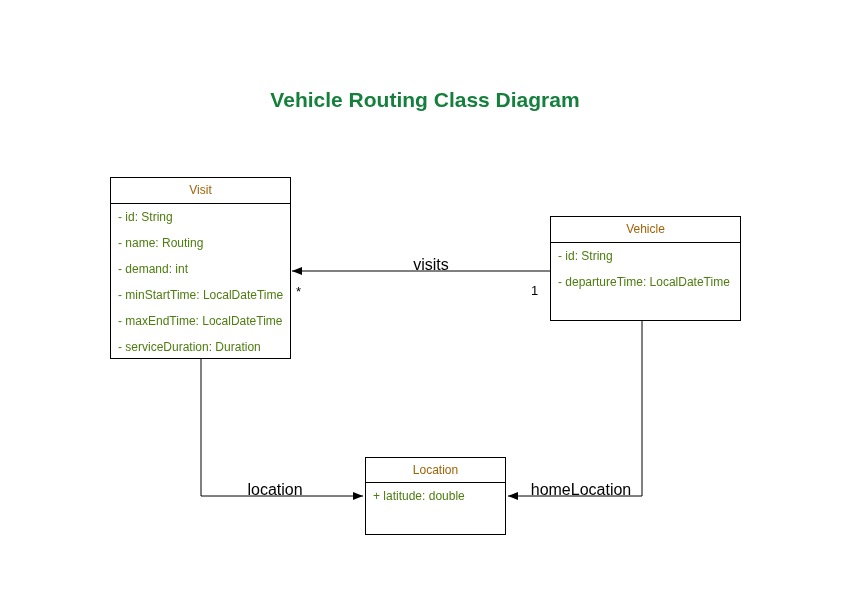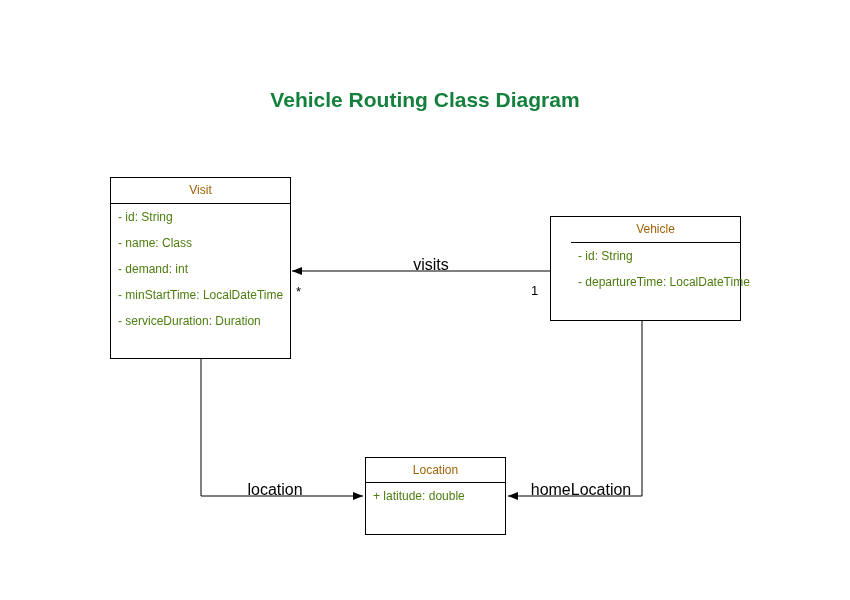--- a/index.html
+++ b/index.html
@@ -45,21 +45,21 @@
   }
   .uml-attr {
     font-size: 12px;
     height: 26px;
     line-height: 26px;
     padding-left: 7px;
     white-space: nowrap;
     color: #4d7c0f;
   }
   .class-visit    { left: 110px; top: 177px; width: 181px; height: 182px; }
-  .class-vehicle  { left: 550px; top: 216px; width: 191px; height: 105px; padding-left: 20px; }
+  .class-vehicle  { left: 550px; top: 216px; width: 191px; height: 105px; }
   .class-location { left: 365px; top: 457px; width: 141px; height: 78px;  }
   .class-location .uml-class-name { height: 25px; line-height: 24px; }
   .edge-label {
     position: absolute;
     font-size: 16px;
     color: #000000;
     transform: translateX(-50%);
     white-space: nowrap;
   }
   .multiplicity {
@@ -83,23 +83,24 @@
     </defs>
     <path d="M550,271 L292,271" stroke="#000000" stroke-width="1" fill="none" marker-end="url(#arrow)"></path>
     <path d="M201,359 L201,496 L363,496" stroke="#000000" stroke-width="1" fill="none" marker-end="url(#arrow)"></path>
     <path d="M642,321 L642,496 L508,496" stroke="#000000" stroke-width="1" fill="none" marker-end="url(#arrow)"></path>
   </svg>
 
   <div class="uml-class class-visit">
     <div class="uml-class-name">Visit</div>
     <div>
       <div class="uml-attr">- id: String</div>
-      <div class="uml-attr">- name: Class</div>
+      <div class="uml-attr">- name: Routing</div>
       <div class="uml-attr">- demand: int</div>
       <div class="uml-attr">- minStartTime: LocalDateTime</div>
+      <div class="uml-attr">- maxEndTime: LocalDateTime</div>
       <div class="uml-attr">- serviceDuration: Duration</div>
     </div>
   </div>
 
   <div class="uml-class class-vehicle">
     <div class="uml-class-name">Vehicle</div>
     <div>
       <div class="uml-attr">- id: String</div>
       <div class="uml-attr">- departureTime: LocalDateTime</div>
     </div>

